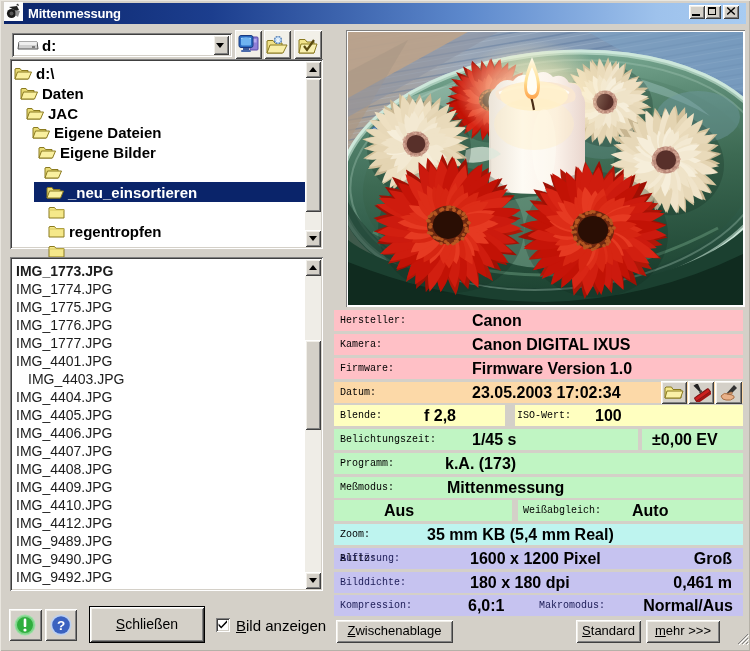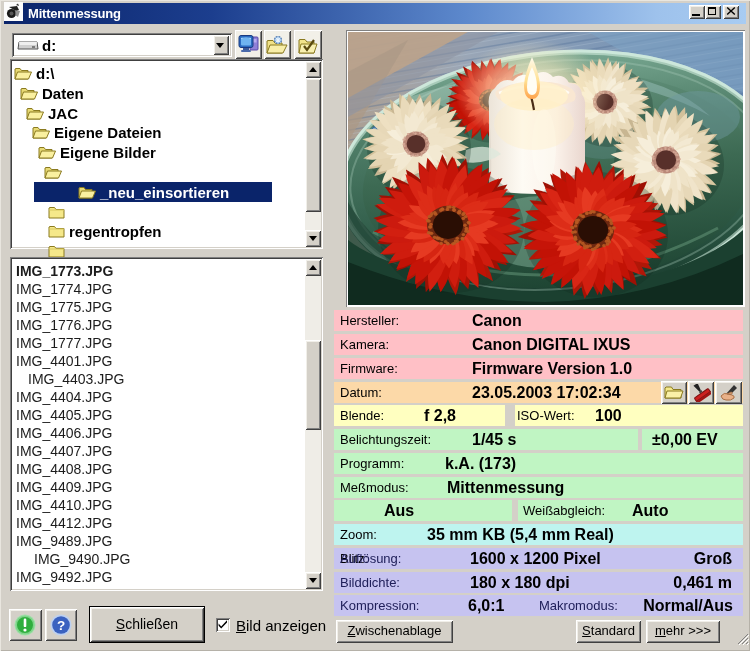--- a/index.html
+++ b/index.html
@@ -22,21 +22,21 @@
 .sbbtn{position:absolute;left:0;width:16px;height:17px;background:#d4d0c8;
  box-shadow:inset 1px 1px 0 #ffffff, inset -1px -1px 0 #404040, inset 2px 2px 0 #f1efe9, inset -2px -2px 0 #808080;}
 .arrow{width:0;height:0;position:absolute;left:4px;}
 .up{border-left:4px solid transparent;border-right:4px solid transparent;border-bottom:5px solid #000;top:6px;}
 .dn{border-left:4px solid transparent;border-right:4px solid transparent;border-top:5px solid #000;top:6px;}
 .thumb{position:absolute;left:0;width:16px;background:#d4d0c8;
  box-shadow:inset 1px 1px 0 #ffffff, inset -1px -1px 0 #404040, inset 2px 2px 0 #f1efe9, inset -2px -2px 0 #808080;}
 .tree-row{position:absolute;height:20px;display:flex;align-items:center;font-weight:bold;font-size:15px;color:#000;white-space:nowrap;}
 .list-row{position:absolute;left:16px;height:18px;font-size:14px;color:#1c1c1c;white-space:nowrap;line-height:18px;}
 .cell{position:absolute;height:21px;font-size:16px;color:#000;line-height:21px;white-space:nowrap;}
-.lab{position:absolute;font-size:13px;line-height:21px;color:#000;white-space:nowrap;}
+.lab{position:absolute;font-size:10px;line-height:21px;color:#000;white-space:nowrap;font-family:Liberation Mono, monospace;}
 .val{position:absolute;font-size:16px;line-height:21px;color:#000;font-weight:bold;white-space:nowrap;}
 .btn{position:absolute;background:#d4d0c8;
  box-shadow:inset 1px 1px 0 #ffffff, inset -1px -1px 0 #404040, inset 2px 2px 0 #f1efe9, inset -2px -2px 0 #808080;
  font-size:13px;color:#000;text-align:center;}
 u{text-decoration:underline;}
 </style></head>
 <body>
 <div class="win"></div>
 <div class="title">
   <div class="ticon"><svg width="19" height="19" viewBox="0 0 19 19">
@@ -144,21 +144,21 @@
     <span>Eigene Bilder</span>
   </div>
 <div class="tree-row" style="left:44px;top:162px;">
     <span style="margin-right:3px;display:inline-flex;">
       <svg width="19" height="16" viewBox="0 0 19 16">
         <path d="M1,4 L1,14 L14,14 L14,5.5 L7.5,5.5 L6,3.5 L2,3.5 Z" fill="#e8da74" stroke="#8a7a20" stroke-width="1"></path>
         <path d="M3.5,7 L17.5,7 L14.5,14 L1,14 Z" fill="#faf0a0" stroke="#8a7a20" stroke-width="1"></path>
       </svg>
     </span>
   </div>
-<div class="tree-row" style="left:34px;top:182px;width:238px;background:#0a246a;color:#fff;padding-left:32px;">
+<div class="tree-row" style="left:34px;top:182px;width:271px;background:#0a246a;color:#fff;">
     <span style="margin-left:12px;margin-right:3px;display:inline-flex;">
       <svg width="19" height="16" viewBox="0 0 19 16">
         <path d="M1,4 L1,14 L14,14 L14,5.5 L7.5,5.5 L6,3.5 L2,3.5 Z" fill="#e8da74" stroke="#8a7a20" stroke-width="1"></path>
         <path d="M3.5,7 L17.5,7 L14.5,14 L1,14 Z" fill="#faf0a0" stroke="#8a7a20" stroke-width="1"></path>
       </svg>
     </span>
     <span>_neu_einsortieren</span>
   </div>
 <div class="tree-row" style="left:48px;top:202px;">
     <span style="margin-right:3px;display:inline-flex;">
@@ -205,21 +205,21 @@
 <div class="list-row" style="top:370px;margin-left:12px;">IMG_4403.JPG</div>
 <div class="list-row" style="top:388px;">IMG_4404.JPG</div>
 <div class="list-row" style="top:406px;">IMG_4405.JPG</div>
 <div class="list-row" style="top:424px;">IMG_4406.JPG</div>
 <div class="list-row" style="top:442px;">IMG_4407.JPG</div>
 <div class="list-row" style="top:460px;">IMG_4408.JPG</div>
 <div class="list-row" style="top:478px;">IMG_4409.JPG</div>
 <div class="list-row" style="top:496px;">IMG_4410.JPG</div>
 <div class="list-row" style="top:514px;">IMG_4412.JPG</div>
 <div class="list-row" style="top:532px;">IMG_9489.JPG</div>
-<div class="list-row" style="top:550px;margin-left:18px;">IMG_9490.JPG</div>
+<div class="list-row" style="top:550px;">IMG_9490.JPG</div>
 <div class="list-row" style="top:568px;">IMG_9492.JPG</div>
 <div class="sb" style="left:305px;top:259px;height:330px;"></div>
 <div class="sbbtn" style="left:305px;top:259px;">
     <div class="arrow up"></div>
   </div>
 <div class="thumb" style="left:305px;top:340px;height:90px;"></div>
 <div class="sbbtn" style="left:305px;top:572px;">
     <div class="arrow dn"></div>
   </div>
 

